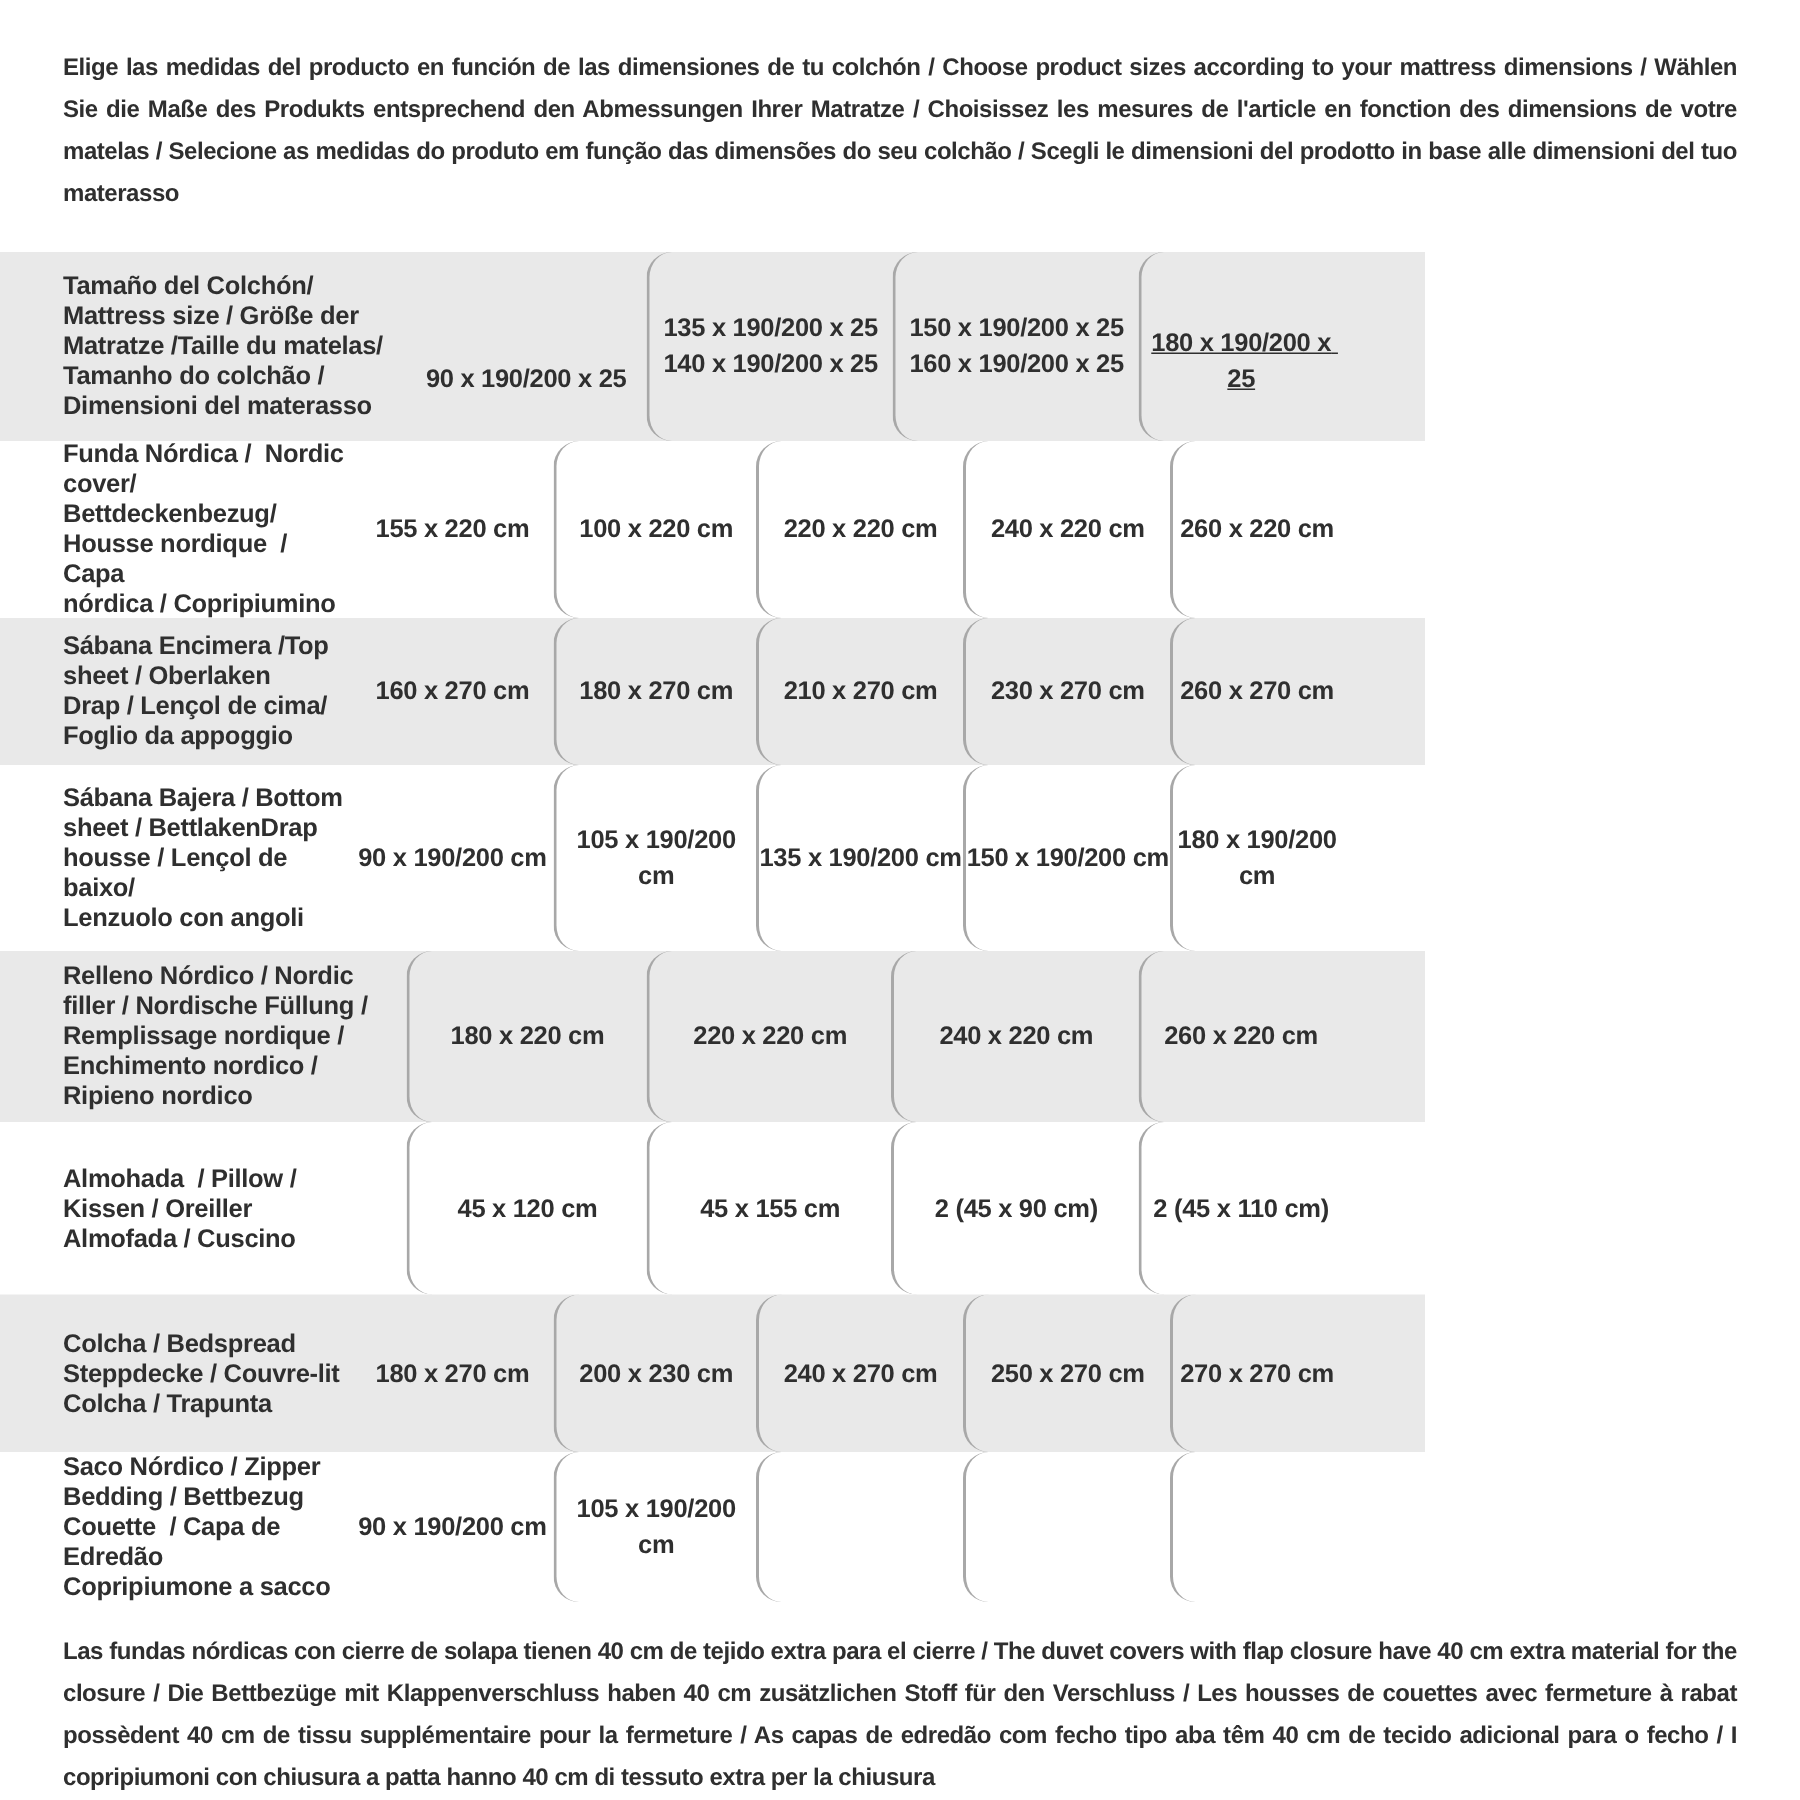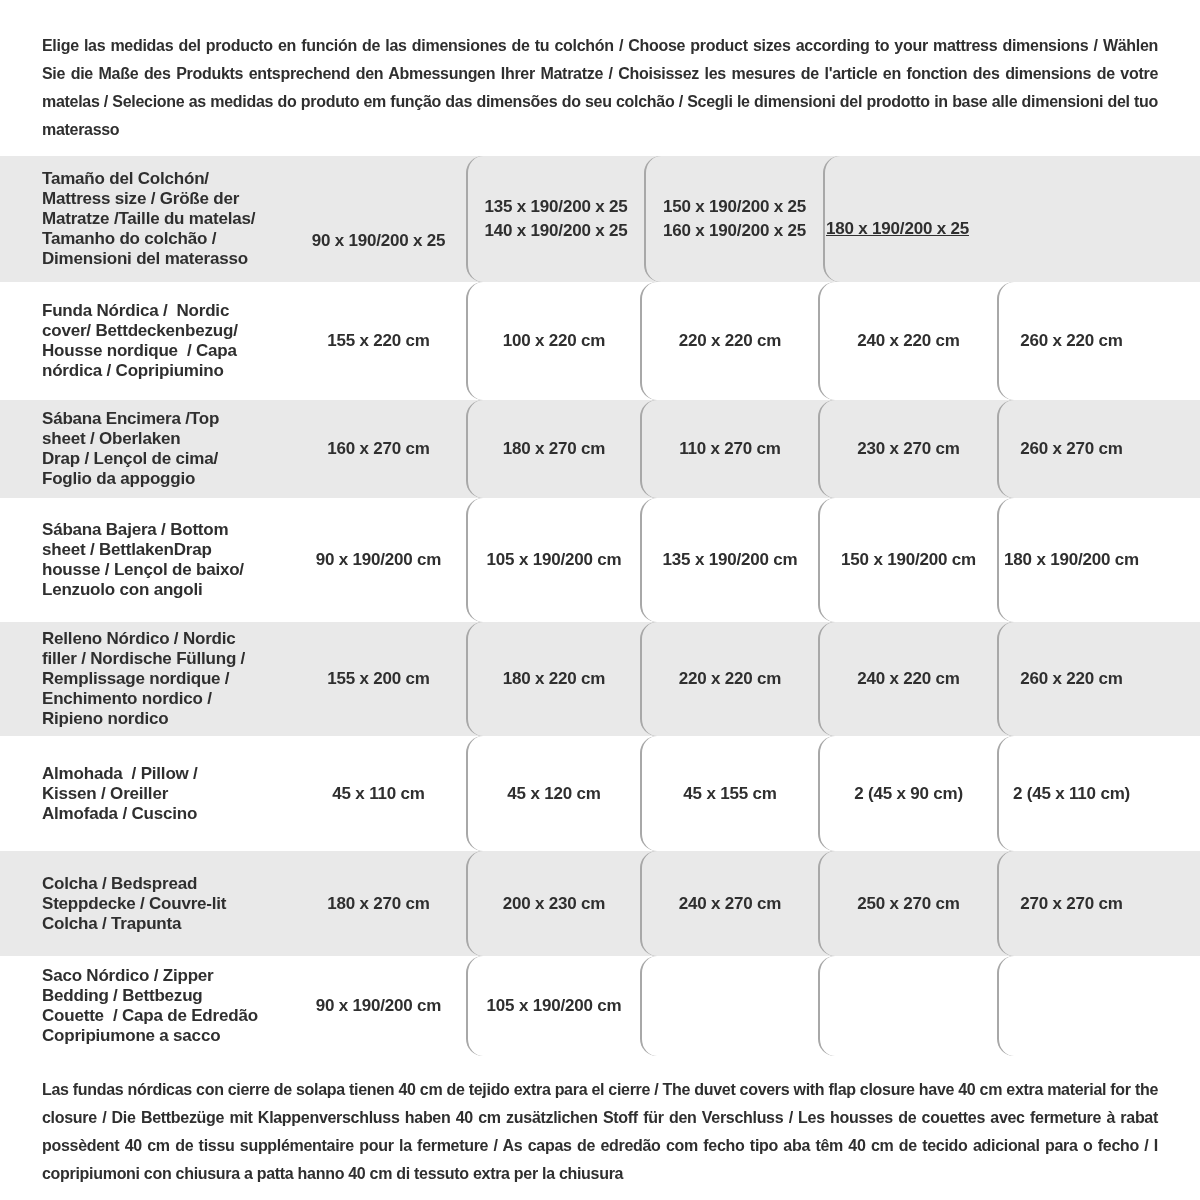--- a/index.html
+++ b/index.html
@@ -11,25 +11,25 @@
   html,body{background:#ffffff;}
   body{font-family:"Liberation Sans","DejaVu Sans",sans-serif;color:var(--text);}
   .page{
     width:1200px;height:1200px;position:relative;overflow:hidden;background:#ffffff;
   }
   
   .para{
     font-size:16px;line-height:28px;font-weight:700;
     text-align:justify;letter-spacing:-0.3px;color:var(--text);
   }
-  .intro{margin:32px 42px 12px 42px;}
+  .intro{margin:32px 42px 24px 42px;}
   .footnote{margin:20px 42px 0 42px;}
   
   .size-table{width:1200px;}
-  .trow{display:flex;width:1200px;}
+  .trow{display:flex;width:950px;justify-content:flex-end;}
   .trow.shade{background:var(--shade);}
   .r0{height:126px}.r1{height:118px}.r2{height:98px}.r3{height:124px}
   .r4{height:114px}.r5{height:115px}.r6{height:105px}.r7{height:100px}
   .cell{
     display:flex;align-items:center;justify-content:center;
     text-align:center;font-weight:700;font-size:17px;color:var(--text);
     letter-spacing:-0.2px;
   }
   .cell.label{
     width:291px;justify-content:flex-start;text-align:left;padding-left:42px;
@@ -103,21 +103,21 @@
 Drap / Lençol de cima/
 Foglio da appoggio</span>
         </div>
         <div class="cell val c1">
           <span>160 x 270 cm</span>
         </div>
         <div class="cell val c2 sep">
           <span>180 x 270 cm</span>
         </div>
         <div class="cell val c3 sep">
-          <span>110 x 270 cm</span>
+          <span>210 x 270 cm</span>
         </div>
         <div class="cell val c4 sep">
           <span>230 x 270 cm</span>
         </div>
         <div class="cell val c5 sep last">
           <span>260 x 270 cm</span>
         </div>
       </div>
       <div class="trow r3">
         <div class="cell label">
@@ -143,44 +143,38 @@
         </div>
       </div>
       <div class="trow r4 shade">
         <div class="cell label">
           <span>Relleno Nórdico / Nordic
 filler / Nordische Füllung /
 Remplissage nordique /
 Enchimento nordico /
 Ripieno nordico</span>
         </div>
-        <div class="cell val c1">
-          <span>155 x 200 cm</span>
-        </div>
         <div class="cell val c2 sep">
           <span>180 x 220 cm</span>
         </div>
         <div class="cell val c3 sep">
           <span>220 x 220 cm</span>
         </div>
         <div class="cell val c4 sep">
           <span>240 x 220 cm</span>
         </div>
         <div class="cell val c5 sep last">
           <span>260 x 220 cm</span>
         </div>
       </div>
       <div class="trow r5">
         <div class="cell label">
           <span>Almohada  / Pillow /
 Kissen / Oreiller
 Almofada / Cuscino</span>
-        </div>
-        <div class="cell val c1">
-          <span>45 x 110 cm</span>
         </div>
         <div class="cell val c2 sep">
           <span>45 x 120 cm</span>
         </div>
         <div class="cell val c3 sep">
           <span>45 x 155 cm</span>
         </div>
         <div class="cell val c4 sep">
           <span>2 (45 x 90 cm)</span>
         </div>

